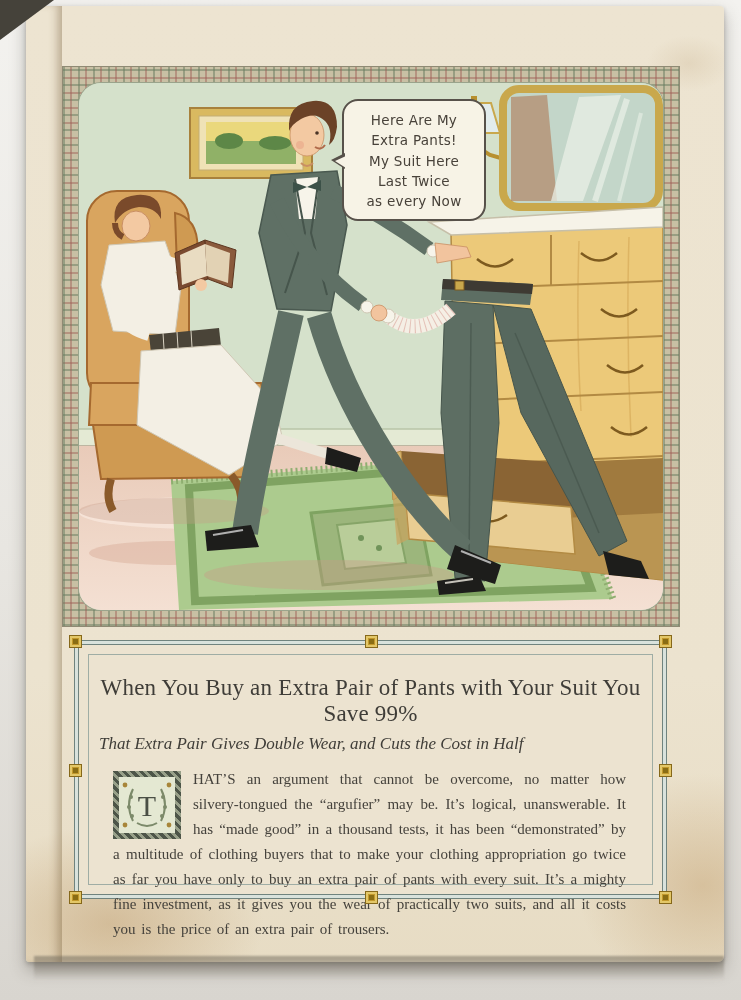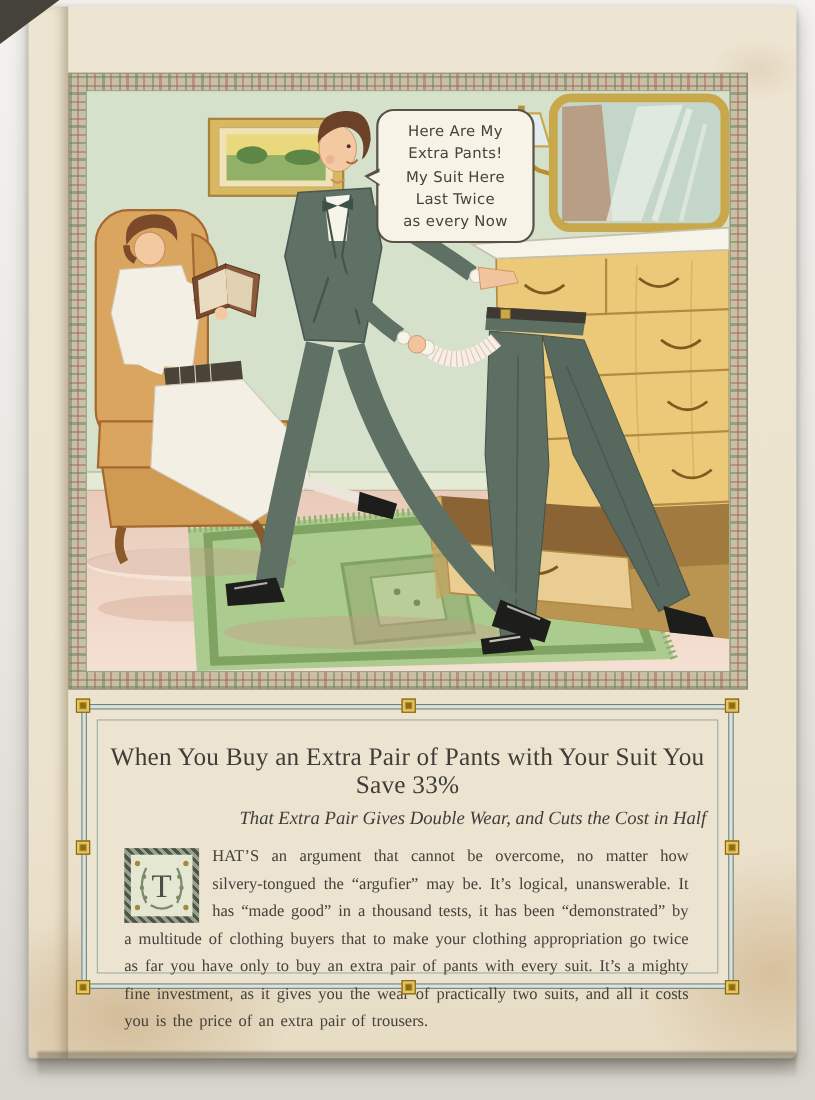--- a/index.html
+++ b/index.html
@@ -33,21 +33,21 @@
   .plate{position:absolute;left:63px;top:67px;width:616px;height:559px;box-sizing:border-box;
        padding:16px;
        background:
          repeating-linear-gradient(90deg,rgba(104,124,96,.50) 0 2px,rgba(0,0,0,0) 2px 7px,
             rgba(158,92,84,.45) 7px 9px,rgba(0,0,0,0) 9px 15px),
          repeating-linear-gradient(0deg,rgba(104,124,96,.50) 0 2px,rgba(0,0,0,0) 2px 7px,
             rgba(158,92,84,.45) 7px 9px,rgba(0,0,0,0) 9px 15px),
          #c8c0a4;
        box-shadow:0 0 0 1px #8f8a74;}
   .scene{position:relative;width:100%;height:100%;background:#d5e1cb;overflow:hidden;
-       box-shadow:0 0 0 1px #9aa48c;}
+       box-shadow:0 0 0 1px #9aa48c;border-radius:22px;}
   .scene svg{position:absolute;inset:0;}
 
   .bubble{position:absolute;left:263px;top:16px;width:132px;padding:9px 4px 8px 4px;
        background:#f7f3e6;border:2px solid #57514a;border-radius:16px;
        font-family:"DejaVu Sans",sans-serif;font-size:13.5px;line-height:1.5;
        letter-spacing:.3px;color:#48423a;text-align:center;}
   .bubble:before{content:"";position:absolute;left:-13px;top:52px;width:0;height:0;
        border-top:7px solid transparent;border-bottom:9px solid transparent;
        border-right:14px solid #57514a;}
   .bubble:after{content:"";position:absolute;left:-9px;top:55px;width:0;height:0;
@@ -63,21 +63,21 @@
   .rosette{position:absolute;width:11px;height:11px;background:#c3992b;border:1px solid #86681a;
        box-shadow:inset 0 0 0 2px #e3c768;z-index:3;}
   .rosette:after{content:"";position:absolute;inset:3px;background:#8a6d14;}
   .r-tl{left:-6px;top:-6px;} .r-tr{right:-6px;top:-6px;}
   .r-bl{left:-6px;bottom:-6px;} .r-br{right:-6px;bottom:-6px;}
   .r-tm{left:50%;top:-6px;margin-left:-6px;} .r-bm{left:50%;bottom:-6px;margin-left:-6px;}
   .r-lm{left:-6px;top:50%;margin-top:-6px;} .r-rm{right:-6px;top:50%;margin-top:-6px;}
 
   .headline{margin:20px 10px 0 10px;text-align:center;font-size:23px;color:#3f3d38;
        letter-spacing:.2px;font-weight:normal;}
-  .subheadline{margin:7px 10px 0 10px;text-align:right;font-style:italic;font-size:17px;
+  .subheadline{margin:7px 10px 0 10px;text-align:left;font-style:italic;font-size:17px;
        color:#3f3d38;}
   .copy{margin:13px 26px 0 24px;font-size:15px;line-height:25px;color:#45423c;
        text-align:justify;word-spacing:2px;}
   .dropcap-box{float:left;width:68px;height:68px;margin:4px 12px 2px 0;box-sizing:border-box;
        padding:6px;background:repeating-linear-gradient(45deg,#4d5548 0 3px,#98a089 3px 6px);}
   .dropcap-in{position:relative;width:100%;height:100%;background:#e4e8d2;
        display:flex;align-items:center;justify-content:center;}
   .dropcap-in svg{position:absolute;inset:0;}
   .dropcap-letter{position:relative;font-size:30px;color:#4a4f45;font-family:"Liberation Serif",serif;}
 </style>
@@ -291,21 +291,21 @@
     <span class="rosette r-tr"></span>
     <span class="rosette r-bl"></span>
     <span class="rosette r-br"></span>
     <span class="rosette r-tm"></span>
     <span class="rosette r-bm"></span>
     <span class="rosette r-lm"></span>
     <span class="rosette r-rm"></span>
 
     <div class="panel-band">
       <div class="panel-inner">
-        <h1 class="headline">When You Buy an Extra Pair of Pants with Your Suit You Save 33%</h1>
+        <h1 class="headline">When You Buy an Extra Pair of Pants with Your Suit You Save 99%</h1>
         <div class="subheadline">That Extra Pair Gives Double Wear, and Cuts the Cost in Half</div>
         <p class="copy">
           <span class="dropcap-box">
             <span class="dropcap-in">
               <svg viewBox="0 0 56 56">
                 <path d="M14,44 Q6,28 14,12" stroke="#7c8a6a" stroke-width="2" fill="none"></path>
                 <path d="M42,44 Q50,28 42,12" stroke="#7c8a6a" stroke-width="2" fill="none"></path>
                 <path d="M18,46 Q28,52 38,46" stroke="#7c8a6a" stroke-width="2" fill="none"></path>
                 <circle cx="12" cy="20" r="2" fill="#7c8a6a"></circle>
                   <circle cx="10" cy="30" r="2" fill="#7c8a6a"></circle>

